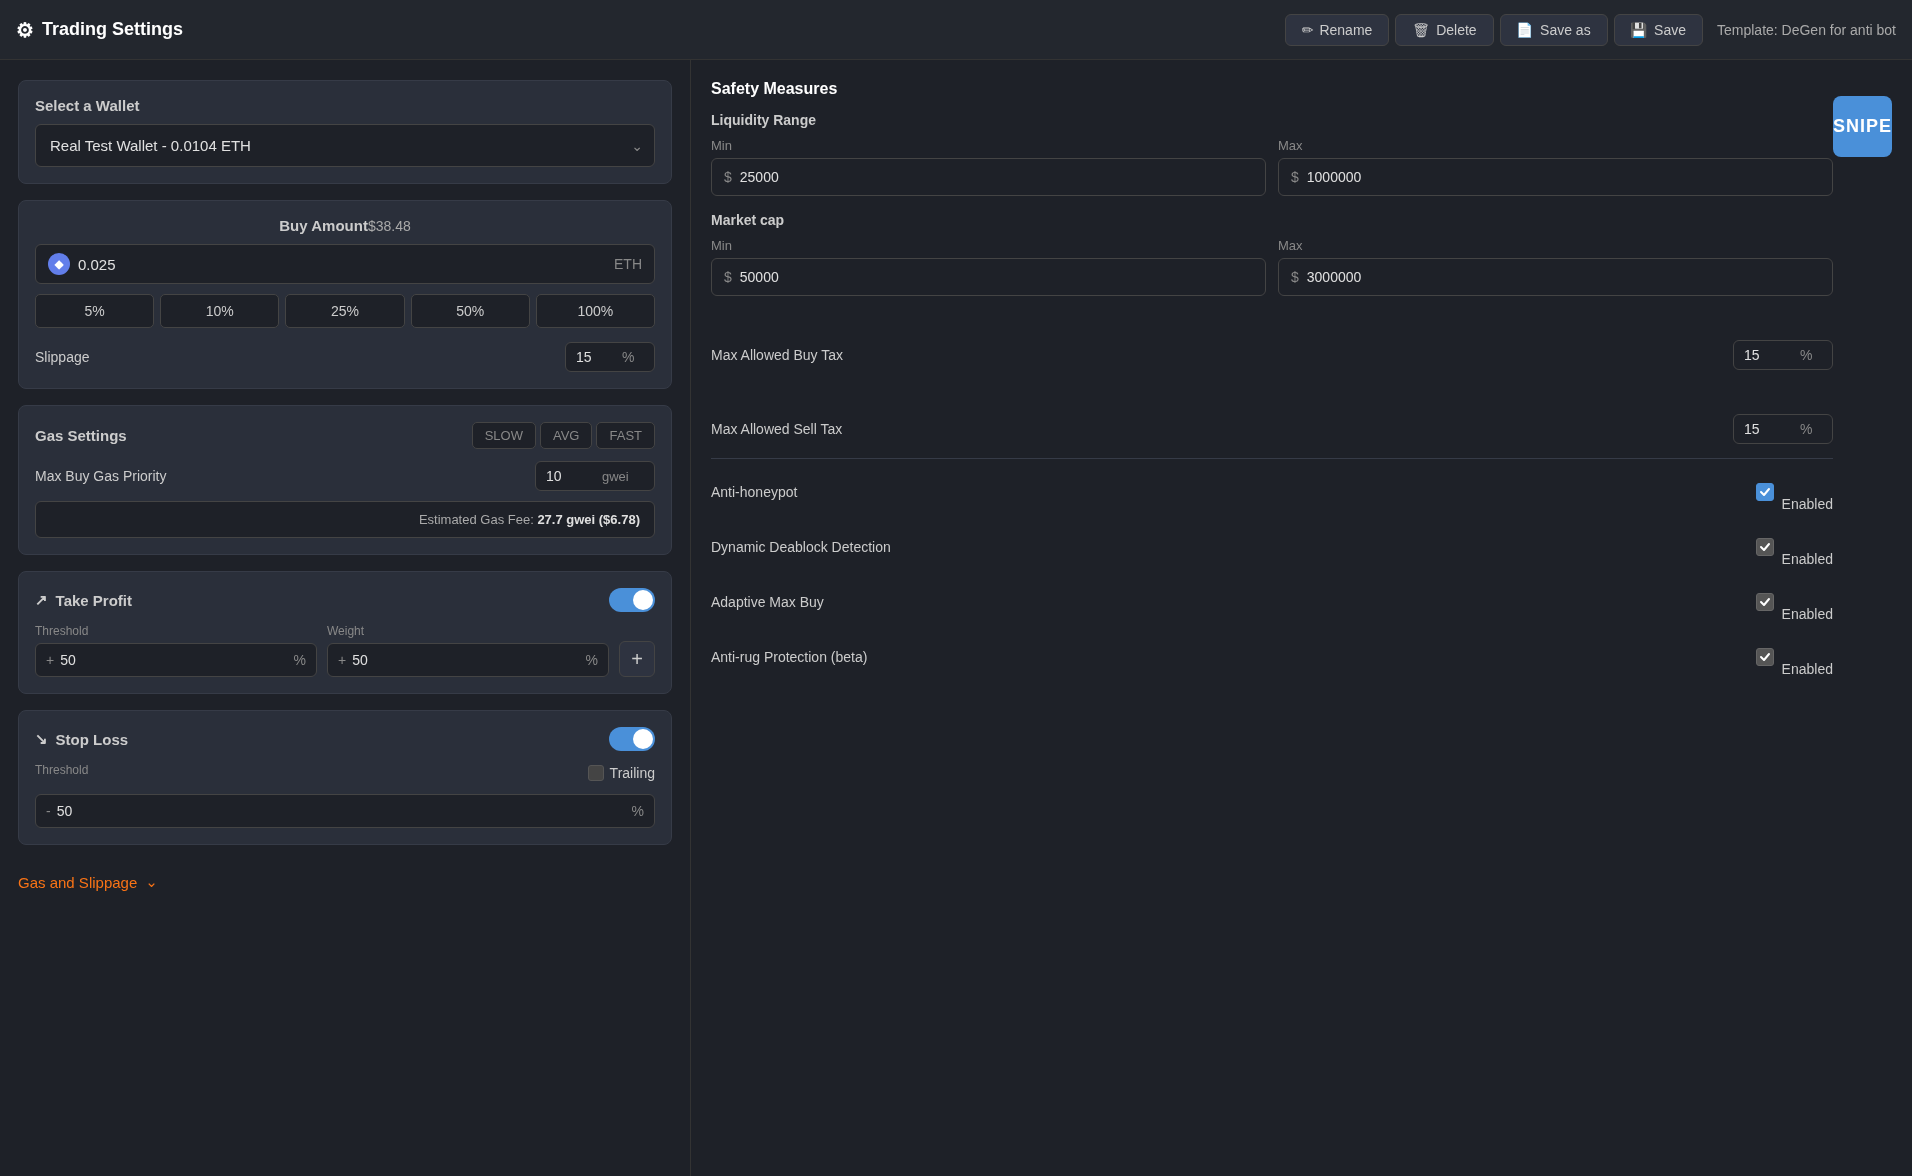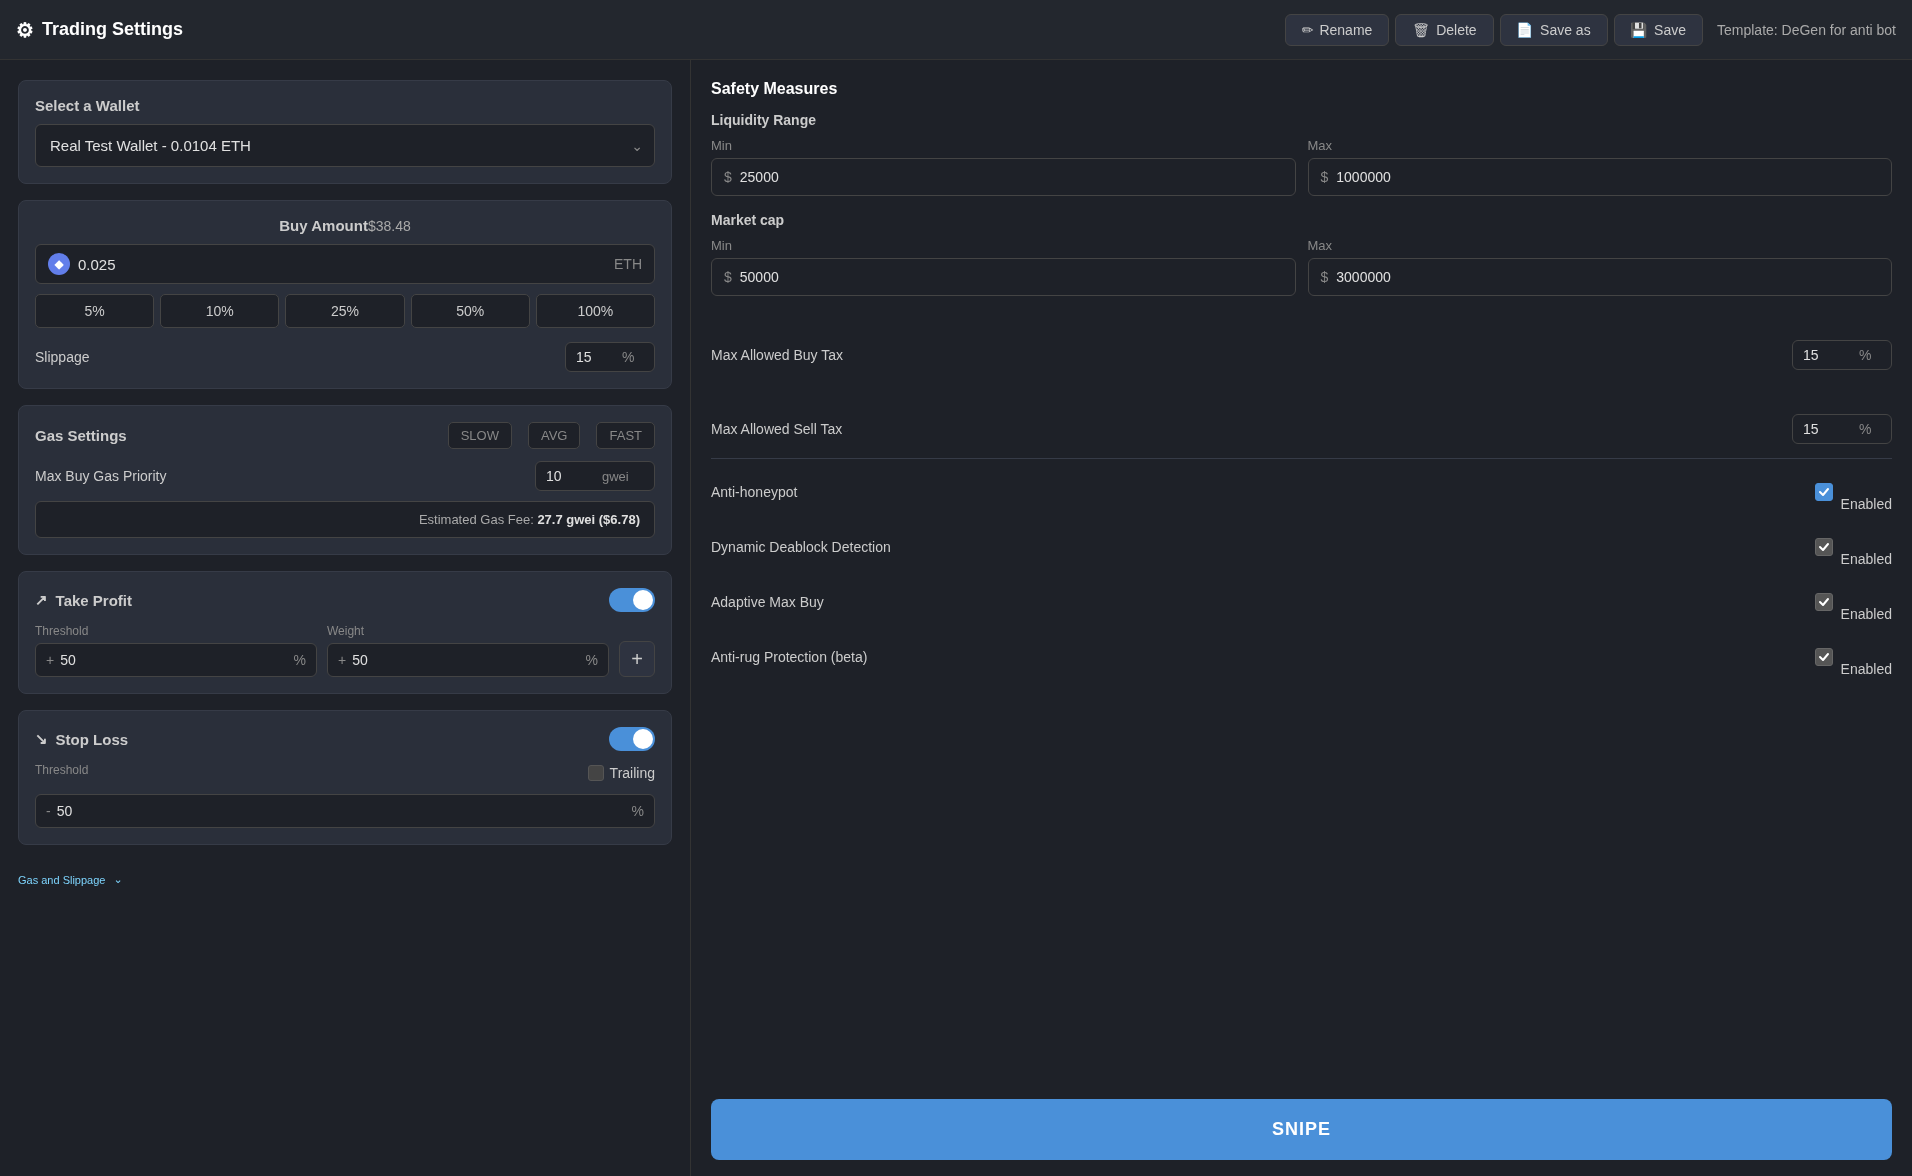--- a/index.html
+++ b/index.html
@@ -221,21 +221,21 @@
 
     
     .gas-header {
       display: flex;
       align-items: center;
       justify-content: space-between;
       margin-bottom: 12px;
     }
     .gas-speed-btns {
       display: flex;
-      gap: 16px;
+      gap: 4px;
     }
     .gas-speed-btn {
       background: #1e2128;
       border: 1px solid #444;
       border-radius: 5px;
       color: #888;
       padding: 5px 12px;
       cursor: pointer;
       font-size: 13px;
     }
@@ -409,22 +409,22 @@
       color: #888;
       font-size: 14px;
     }
 
     
     .collapsible-header {
       display: flex;
       align-items: center;
       gap: 8px;
       cursor: pointer;
-      color: #7dd3fc;
-      font-size: 11px;
+      color: #f97316;
+      font-size: 15px;
       font-weight: 500;
       padding: 12px 0 4px 0;
     }
 
     
     .safety-title {
       font-size: 16px;
       font-weight: 700;
       color: #fff;
       margin-bottom: 14px;
@@ -563,21 +563,21 @@
       padding: 20px 0;
       cursor: pointer;
       text-align: center;
       margin-top: auto;
       width: 100%;
     }
 
     .right-panel-inner {
       flex: 1;
       display: flex;
-      flex-direction: column;
+      flex-direction: row;
     }
     .safety-content {
       flex: 1;
     }
     .snipe-wrapper {
       padding: 16px 0;
     }
 
     .divider-line {
       border: none;

